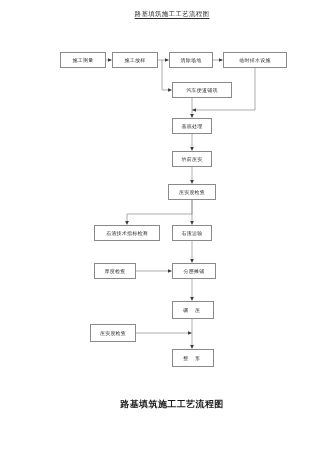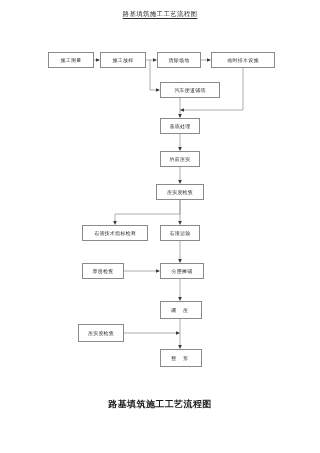--- a/index.html
+++ b/index.html
@@ -3,21 +3,21 @@
 <meta charset="utf-8">
 <style>
   html,body{margin:0;padding:0;}
   body{
     width:320px;height:453px;
     background:#ffffff;
     font-family:"DejaVu Sans","Liberation Sans",sans-serif;
     overflow:hidden;
     position:relative;
   }
-  #page{position:absolute;left:0;top:0;width:265px;height:453px;}
+  #page{position:absolute;left:12px;top:0;width:265px;height:453px;}
 
   .title-top{
     position:absolute;left:0;top:10px;width:320px;
     text-align:center;
     font-size:6.5px;
     color:#2b2b2b;
     letter-spacing:.3px;
     text-decoration:underline;
     text-underline-offset:2px;
   }

